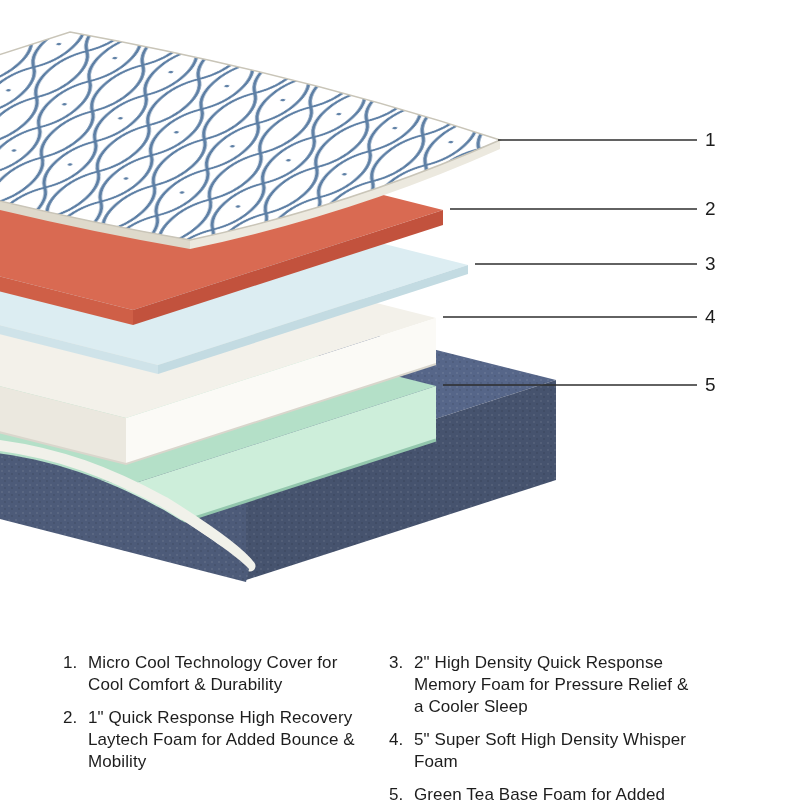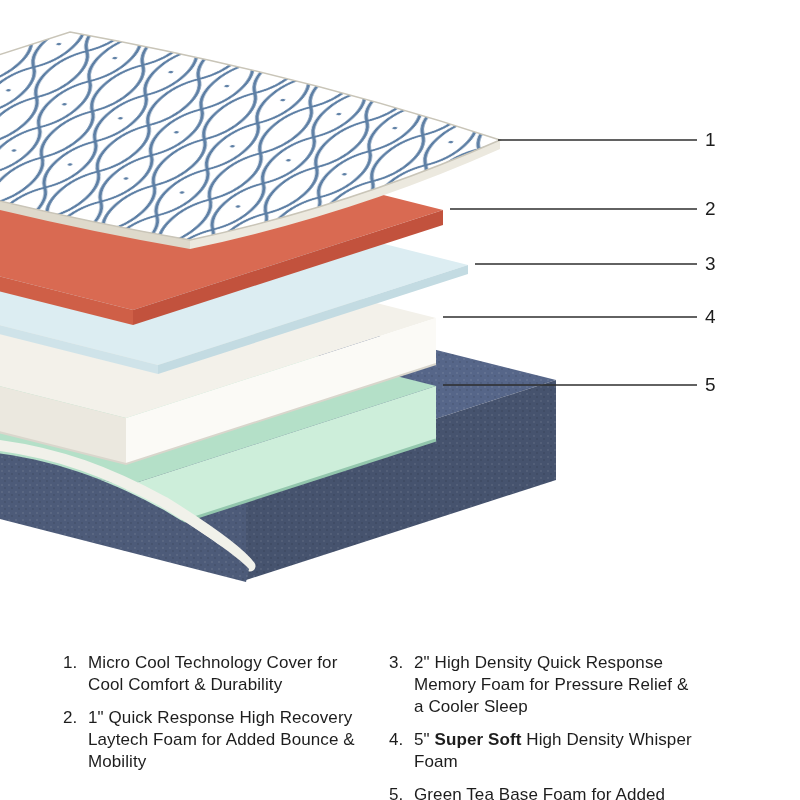--- a/index.html
+++ b/index.html
@@ -19,21 +19,21 @@
   .col{position:absolute;top:12px;}
   .col-left{left:63px;width:300px;}
   .col-right{left:389px;width:336px;}
   .legend-item{
     display:flex;margin-bottom:11px;
     font-size:17px;line-height:1.3;letter-spacing:.1px;
   }
   .legend-item .num{flex:0 0 25px;}
   .legend-item .txt{flex:1;}
   .col-right .item-3 .txt{max-width:282px;}
-  .legend-item b{font-weight:bold;}
+  .legend-item b{font-weight:normal;}
 </style>
 </head>
 <body>
 
 <div class="stage">
 
   <svg width="800" height="640" viewBox="0 0 800 640">
     <defs>
       <pattern id="ogee" width="56" height="84" patternUnits="userSpaceOnUse" patternTransform="matrix(1,0.25,-0.6,0.55,0,0)">
         <path d="M28,0 C10,22 10,62 28,84 C46,62 46,22 28,0" fill="none" stroke-width="3" stroke="#5c7ea4"></path>

